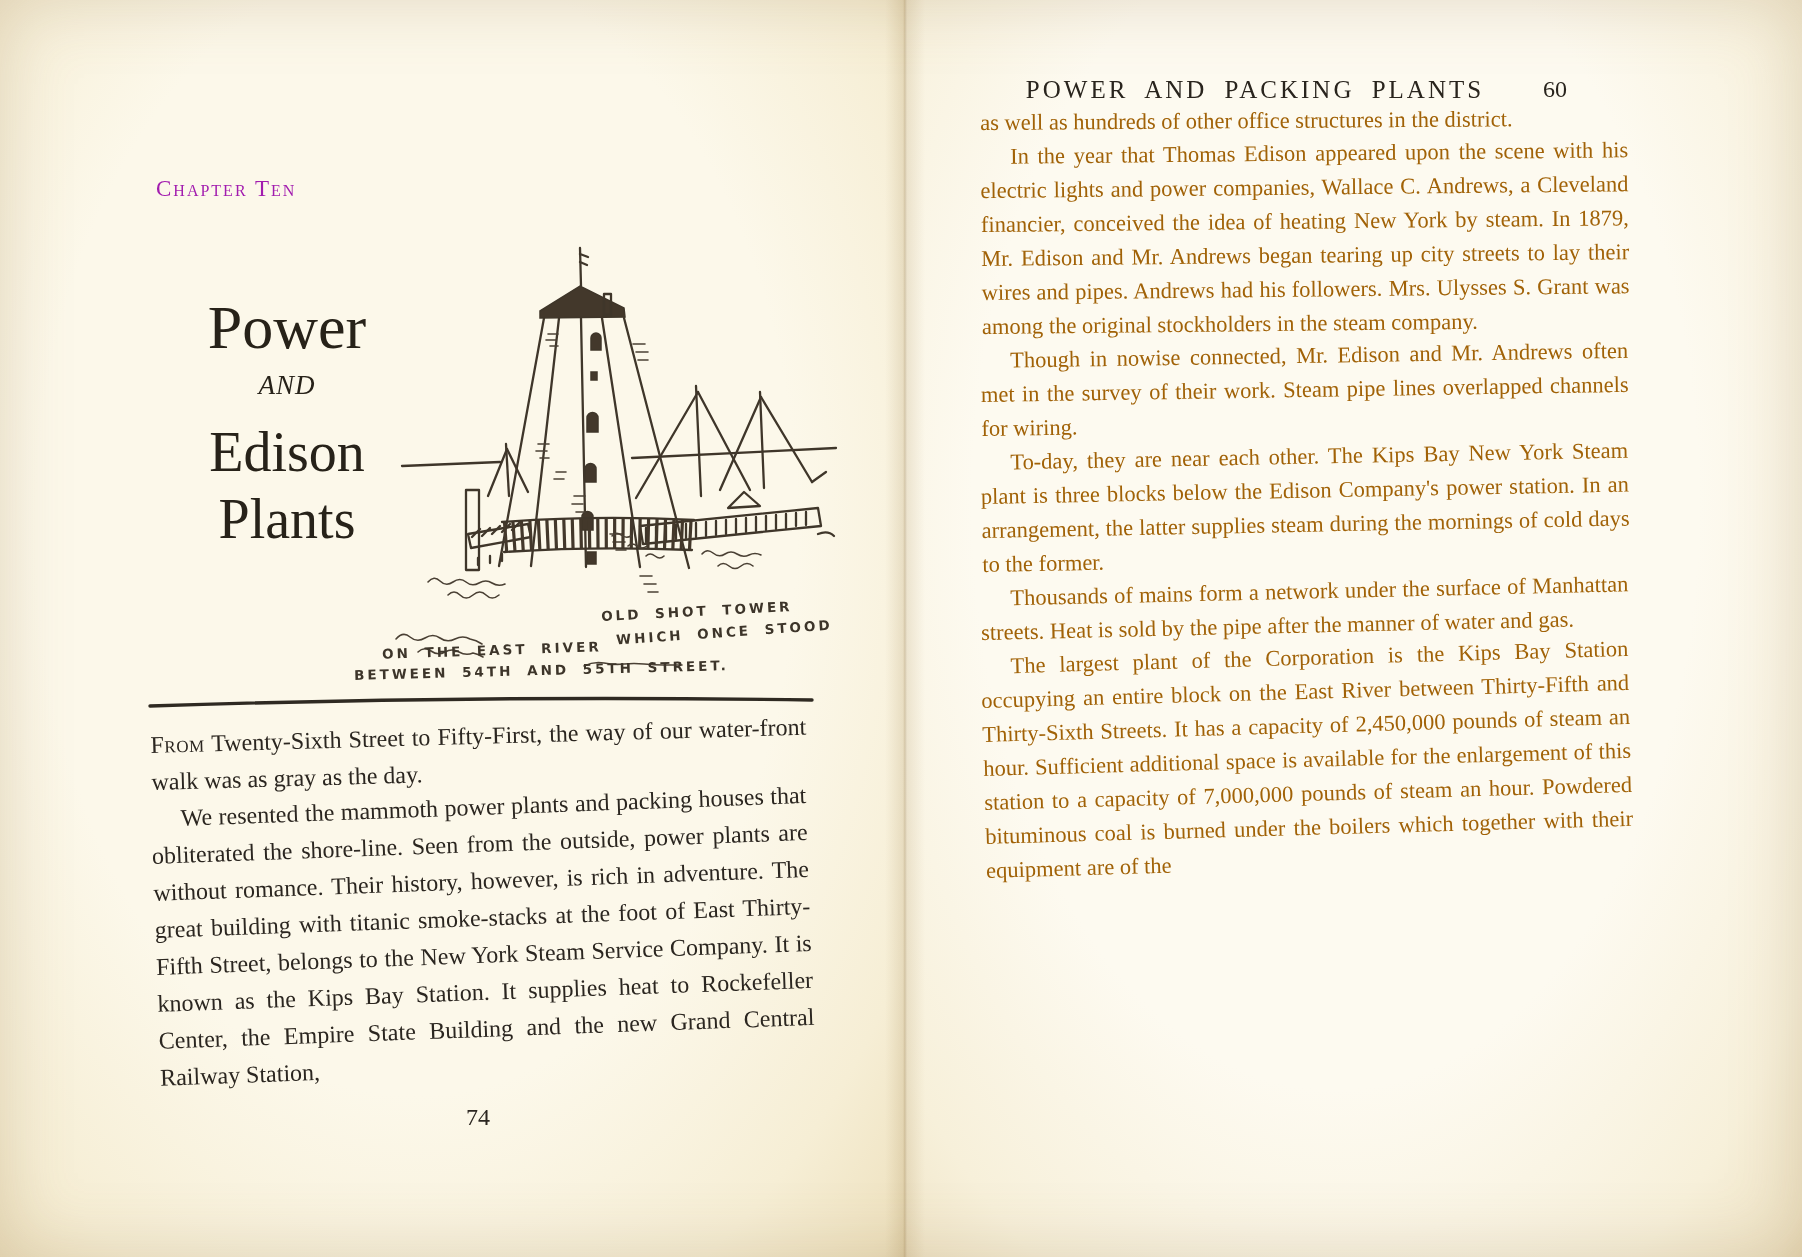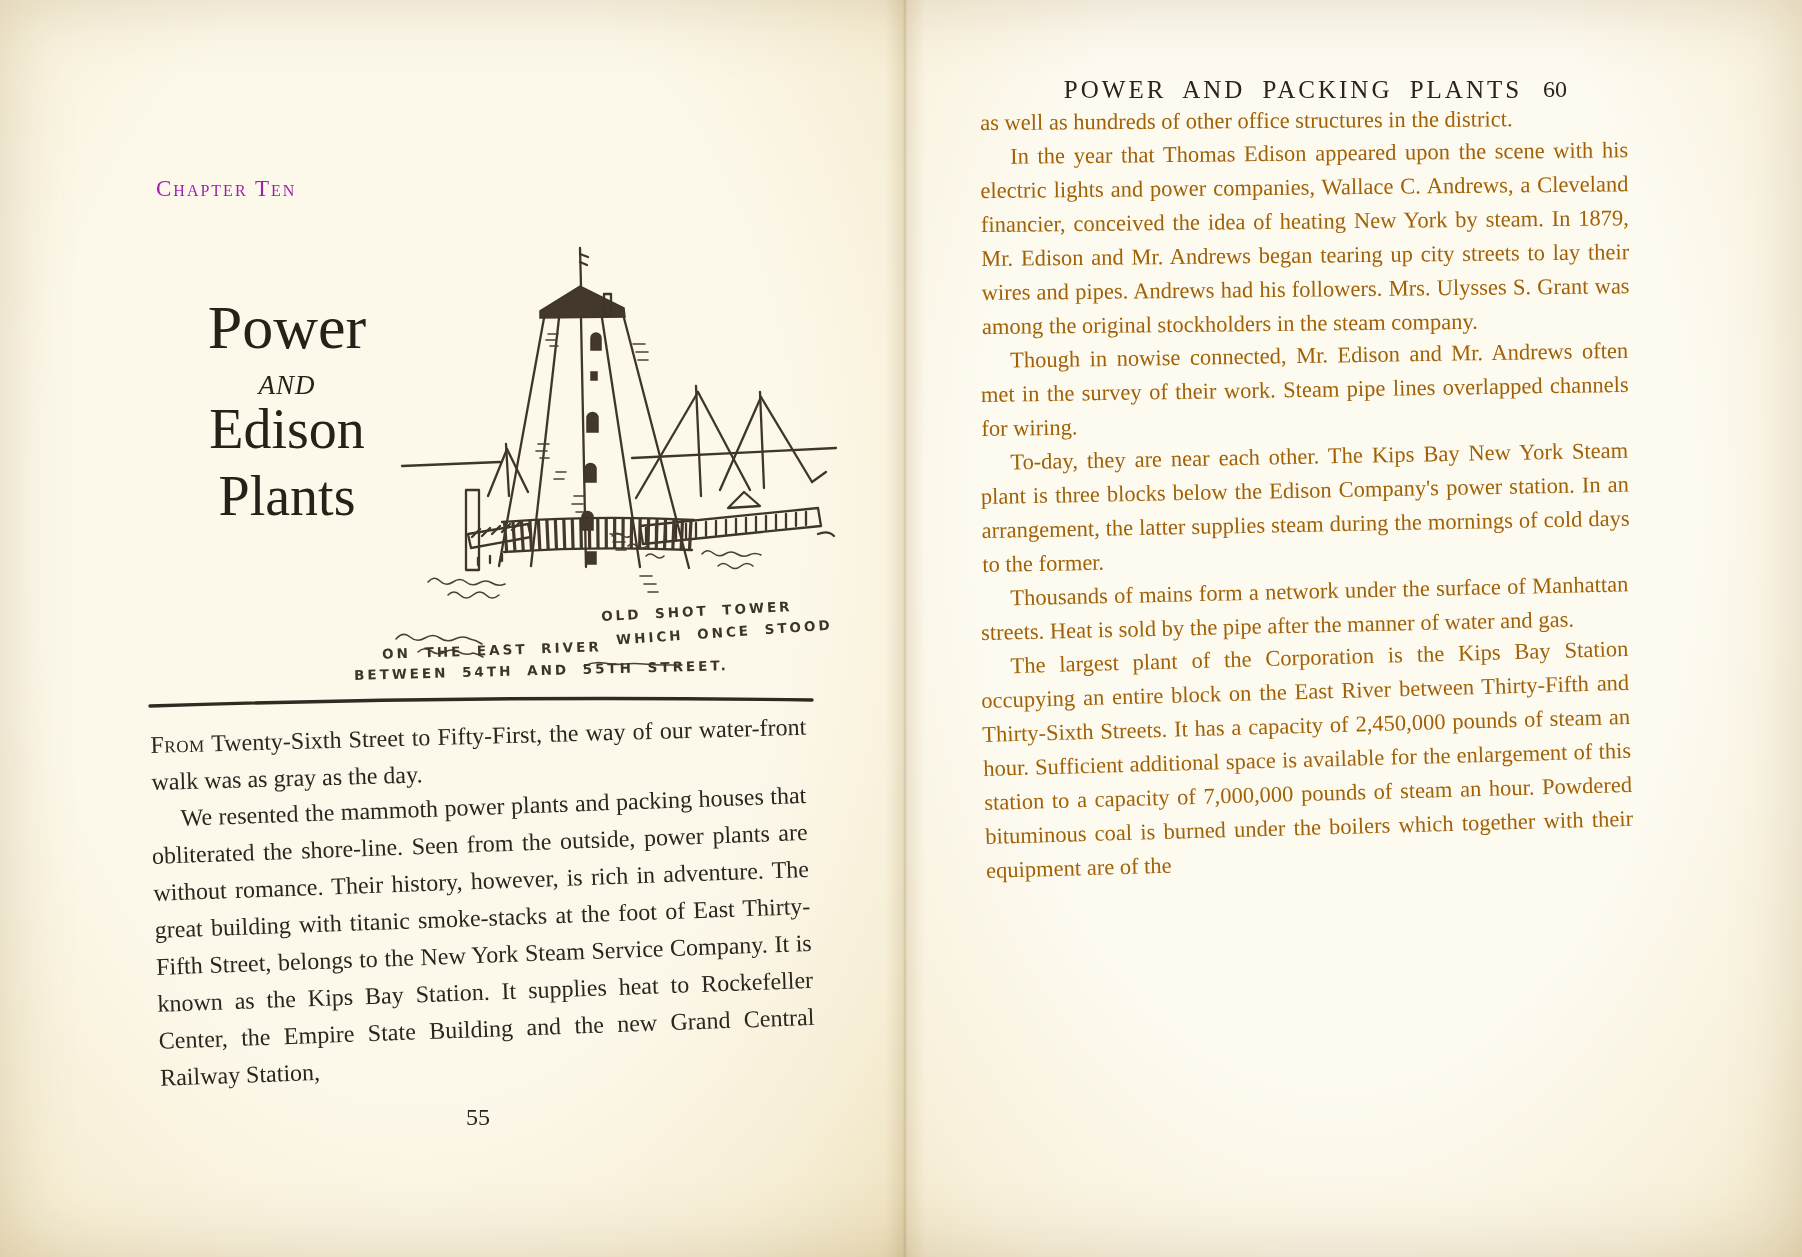--- a/index.html
+++ b/index.html
@@ -29,21 +29,21 @@
 
   
   .chapter-label{
     position:absolute;left:156px;top:176px;
     font-size:23px;font-variant:small-caps;letter-spacing:2px;color:#a21caf;
   }
   .title-block{
     position:absolute;left:148px;top:296px;width:278px;text-align:center;color:#272219;
   }
   .title-main{font-size:62px;line-height:1.0;}
-  .title-and{font-size:27px;font-style:italic;line-height:1.0;margin:14px 0 1px 0;letter-spacing:1px;}
+  .title-and{font-size:27px;font-style:italic;line-height:1.0;margin:14px 0 24px 0;letter-spacing:1px;}
   .title-l3{font-size:56px;line-height:1.05;}
   .title-l4{font-size:56px;line-height:1.05;margin-top:8px;}
 
   .illustration{position:absolute;left:388px;top:234px;width:452px;height:462px;}
   .illustration svg{position:absolute;left:0;top:0;}
   .sketch{stroke:#3f362a;stroke-width:2.3;fill:none;stroke-linecap:round;stroke-linejoin:round;}
   .sketch-thin{stroke:#4a4034;stroke-width:1.6;fill:none;stroke-linecap:round;}
   .sketch-fill{fill:#43382b;stroke:#3f362a;stroke-width:1.5;}
 
   .caption-line{
@@ -67,21 +67,21 @@
   .rot-l2{transform:rotate(-2.1deg);transform-origin:0 0;}
   .lead-small-caps{font-variant:small-caps;letter-spacing:.5px;}
 
   .folio-left{
     position:absolute;left:150px;top:1104px;width:656px;text-align:center;
     font-size:24px;color:#2b2620;
   }
 
   
   .running-head{
-    position:absolute;left:993px;top:76px;width:600px;text-align:center;
+    position:absolute;left:955px;top:76px;width:600px;text-align:center;
     font-size:25px;letter-spacing:3px;word-spacing:8px;color:#29241d;white-space:nowrap;
   }
   .folio-right{
     position:absolute;left:1543px;top:76px;font-size:24px;color:#29241d;
   }
   .body-right{
     position:absolute;left:980px;top:106px;width:648px;
     font-size:22.5px;line-height:34px;text-align:justify;color:#a16207;
   }
   .body-right p{margin:0;text-indent:30px;}
@@ -211,21 +211,21 @@
 
   <svg class="section-rule" viewBox="0 0 670 16">
     <path d="M4,12 Q335,1 666,6" stroke="#2f2a22" stroke-width="3.4" fill="none" stroke-linecap="round"></path>
   </svg>
 
   <div class="body-left">
     <p class="rot-l1"><span class="lead-small-caps">From</span> <span>Twenty-Sixth Street to Fifty-First, the way of our water-front walk was as gray as the day.</span></p>
     <p class="indent rot-l2">We resented the mammoth power plants and packing houses that obliterated the shore-line. Seen from the outside, power plants are without romance. Their history, however, is rich in adventure. The great building with titanic smoke-stacks at the foot of East Thirty-Fifth Street, belongs to the New York Steam Service Company. It is known as the Kips Bay Station. It supplies heat to Rockefeller Center, the Empire State Building and the new Grand Central Railway Station,</p>
   </div>
 
-  <div class="folio-left">55</div>
+  <div class="folio-left">74</div>
 
   <div class="running-head">POWER AND PACKING PLANTS</div>
   <div class="folio-right">60</div>
 
   <div class="body-right">
     <p class="no-indent rot-r1">as well as hundreds of other office structures in the district.</p>
     <p class="rot-r2">In the year that Thomas Edison appeared upon the scene with his electric lights and power companies, Wallace C. Andrews, a Cleveland financier, conceived the idea of heating New York by steam. In 1879, Mr. Edison and Mr. Andrews began tearing up city streets to lay their wires and pipes. Andrews had his followers. Mrs. Ulysses S. Grant was among the original stockholders in the steam company.</p>
     <p class="rot-r3">Though in nowise connected, Mr. Edison and Mr. Andrews often met in the survey of their work. Steam pipe lines overlapped channels for wiring.</p>
     <p class="rot-r4">To-day, they are near each other. The Kips Bay New York Steam plant is three blocks below the Edison Company's power station. In an arrangement, the latter supplies steam during the mornings of cold days to the former.</p>
     <p class="rot-r5">Thousands of mains form a network under the surface of Manhattan streets. Heat is sold by the pipe after the manner of water and gas.</p>

